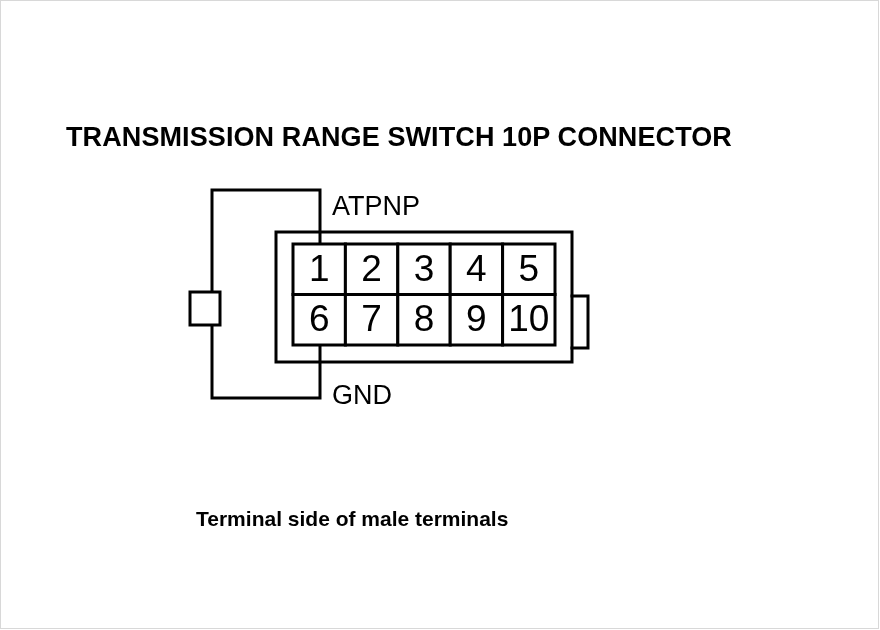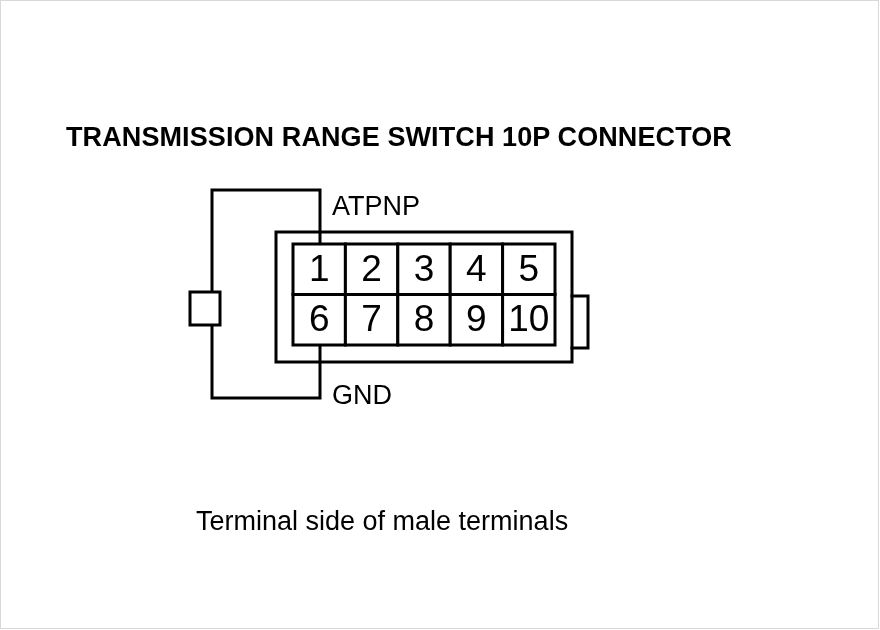--- a/index.html
+++ b/index.html
@@ -39,22 +39,22 @@
     position: absolute;
     left: 0;
     top: 0;
     width: 880px;
     height: 630px;
   }
   #figure-caption {
     position: absolute;
     left: 196px;
     top: 508px;
-    font-size: 27px;
-    font-weight: 400;
+    font-size: 21px;
+    font-weight: 700;
     white-space: nowrap;
     line-height: 1;
   }
   .svg-label {
     font-family: "Liberation Sans", sans-serif;
     font-size: 27px;
     fill: #000000;
   }
   .pin-number {
     font-family: "Liberation Sans", sans-serif;

